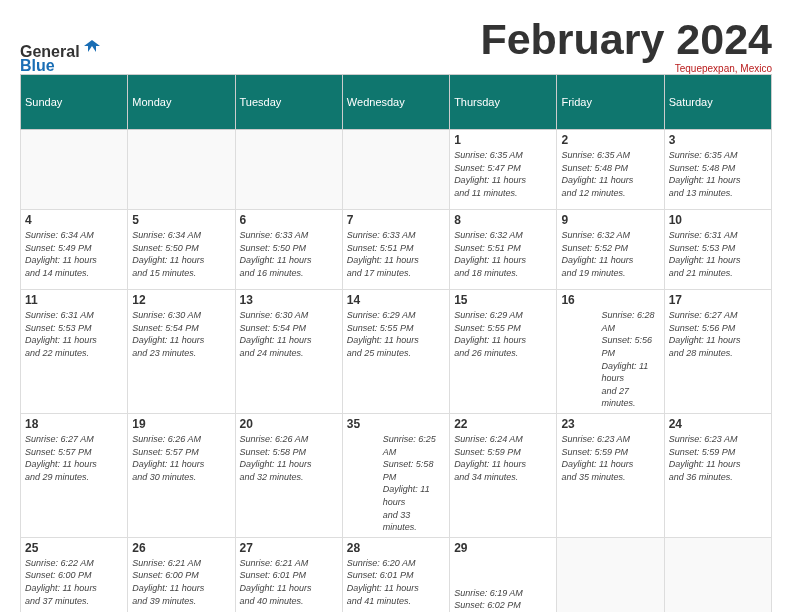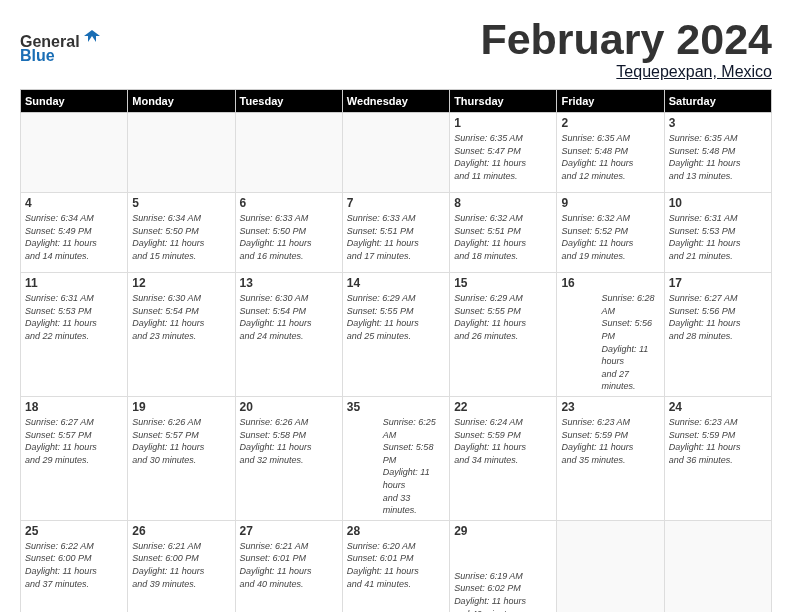--- a/index.html
+++ b/index.html
@@ -13,55 +13,53 @@
     .page {
       width: 792px;
       height: 612px;
       padding: 16px 20px 10px 20px;
       display: flex;
       flex-direction: column;
     }
     .header {
       display: flex;
       justify-content: space-between;
-      align-items: center;
-      margin-bottom: 8px;
+      align-items: flex-end;
     }
     .logo {
       display: flex;
       align-items: center;
       gap: 4px;
     }
     .title-block {
       text-align: right;
     }
     .main-title {
       font-size: 43px;
       font-weight: bold;
       color: #333;
       line-height: 1.1;
     }
     .subtitle {
-      font-size: 16px;
-      color: #0f172a;
-      text-decoration: underline;
+      font-size: 10px;
+      color: #b91c1c;
     }
     .calendar {
       flex: 1;
       border: 1px solid #ccc;
       border-collapse: collapse;
       width: 100%;
       table-layout: fixed;
     }
     .calendar thead tr th {
-      background-color: #000000;
+      background-color: #0f766e;
       color: #fff;
       font-size: 11px;
-      font-weight: bold;
-      padding: 5px 4px;
+      font-weight: normal;
+      padding: 21px 4px;
       text-align: left;
       border: 1px solid #ccc;
     }
     .calendar tbody tr td {
       vertical-align: top;
       border: 1px solid #ddd;
       padding: 3px 4px;
       font-size: 9.5px;
       color: #333;
       height: 80px;

